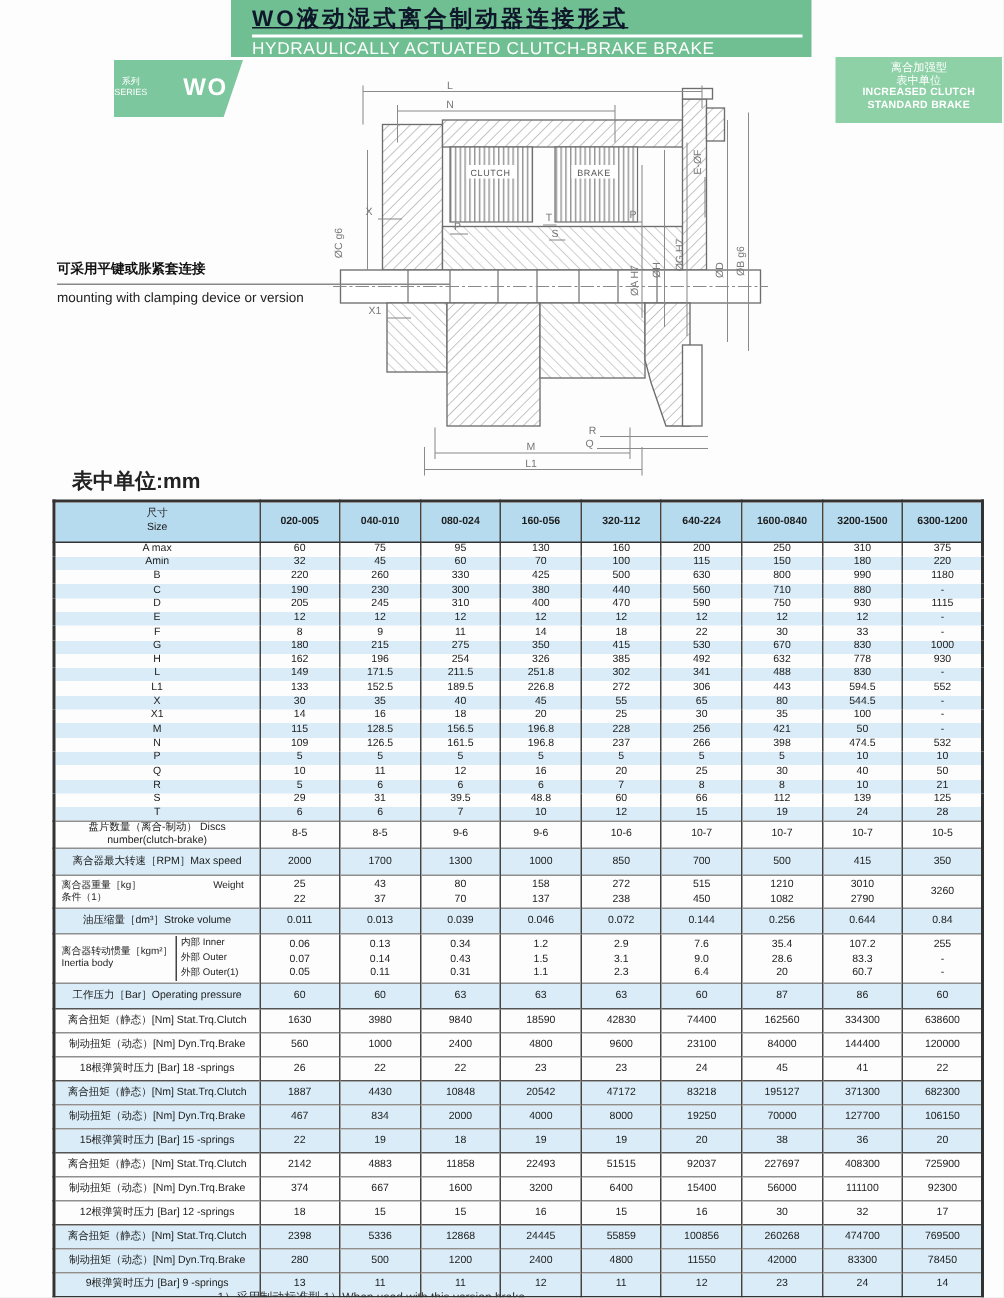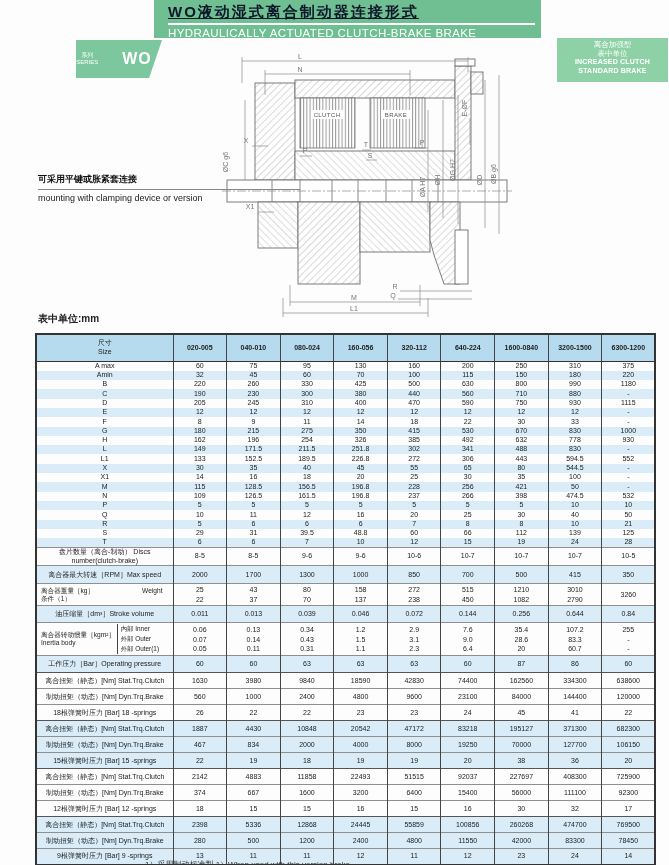--- a/index.html
+++ b/index.html
@@ -19,21 +19,21 @@
 
   .type-box{position:absolute;left:557px;top:38px;width:111px;height:44px;background:#8ed1a7;color:#fff;text-align:center;padding-top:3px;box-sizing:border-box;}
   .type-box .cn{font-size:7.5px;line-height:8.5px;}
   .type-box .en{font-size:7px;font-weight:bold;line-height:8.5px;letter-spacing:.2px;}
 
   
   .annot-cn{position:absolute;left:38px;top:173px;font-size:9px;font-weight:bold;color:#111;text-align:right;}
   .leader{position:absolute;left:38px;top:189px;width:262px;height:1px;background:#888;}
   .annot-en{position:absolute;left:38px;top:193px;font-size:9px;color:#222;}
 
-  .units{position:absolute;left:38px;top:312px;font-size:10px;font-weight:bold;}
+  .units{position:absolute;left:48px;top:312px;font-size:14px;font-weight:bold;}
 
   .drawing{position:absolute;left:172px;top:50px;width:376px;height:282px;}
   .drawing svg{width:100%;height:100%;}
   .dimtxt{font-size:7px;fill:#777;}
   .packtxt{font-size:6px;fill:#555;letter-spacing:.4px;}
 
   
   #spec-table{position:absolute;left:35px;top:333px;width:620px;border-collapse:collapse;table-layout:fixed;
         border:2px solid #333;}
   #spec-table td{border-left:1px solid #444;border-right:1px solid #444;text-align:center;vertical-align:middle;

